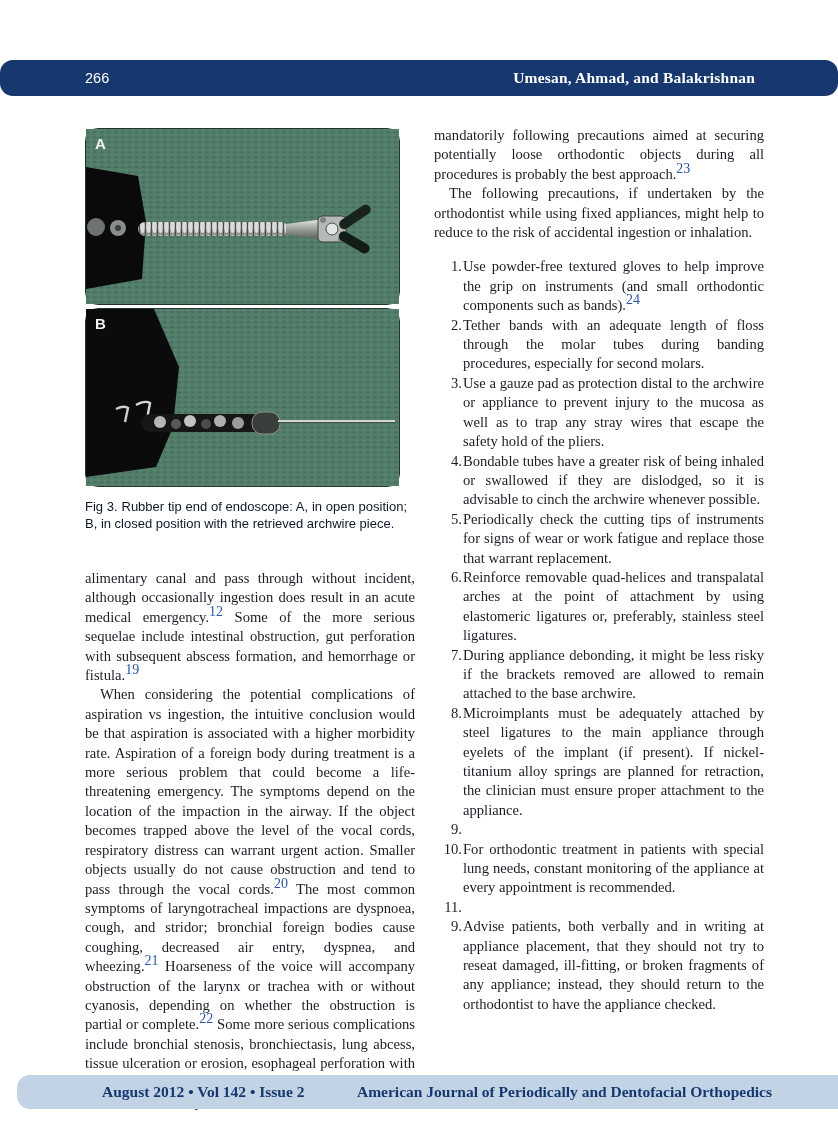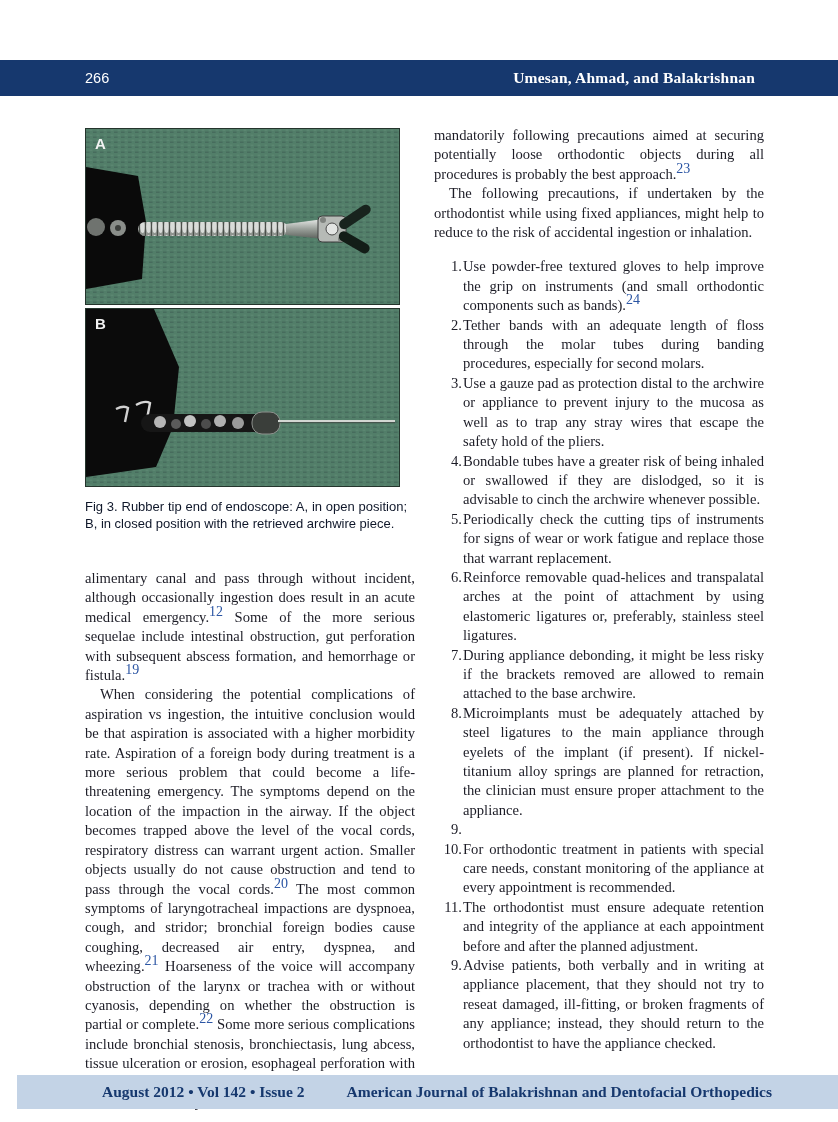--- a/index.html
+++ b/index.html
@@ -1,18 +1,18 @@
 <!DOCTYPE html>
 <html><head>
 <meta charset="utf-8">
 <style>
   html,body{margin:0;padding:0;}
   body{width:838px;height:1122px;background:#ffffff;position:relative;overflow:hidden;
        font-family:"Liberation Serif", serif;color:#1c1c26;}
-  .abs{position:absolute;}
+  .abs{position:absolute;border-radius:13px;}
 
   
   .runhead{top:60px;left:0;width:838px;height:36px;background:#16386e;color:#ffffff;
            display:flex;align-items:center;justify-content:space-between;
            padding:0 83px 0 85px;box-sizing:border-box;}
   .pagenum{font-family:"Liberation Sans", sans-serif;font-size:14.5px;}
   .authors{font-family:"Liberation Serif", serif;font-weight:bold;font-size:15.5px;letter-spacing:.2px;margin-left:24px;}
 
   
   .photo{left:85px;width:315px;border:1px solid #24342c;box-sizing:border-box;}
@@ -154,31 +154,30 @@
         <span class="pnum">8.</span>
         <span class="ptext">Microimplants must be adequately attached by steel ligatures to the main appliance through eyelets of the implant (if present). If nickel-titanium alloy springs are planned for retraction, the clinician must ensure proper attachment to the appliance.</span>
       </div>
 
       <div class="pitem">
         <span class="pnum">9.</span>
       </div>
 
       <div class="pitem">
         <span class="pnum">10.</span>
-        <span class="ptext">For orthodontic treatment in patients with special care needs, constant monitoring of the appliance at every appointment is recommended.</span>
+        <span class="ptext">For orthodontic treatment in patients with special lung needs, constant monitoring of the appliance at every appointment is recommended.</span>
       </div>
 
       <div class="pitem">
         <span class="pnum">11.</span>
-        <span class="ptext">The orthodontist must ensure adequate retention and integrity of the appliance at each appointment before and after the planned adjustment.</span>
       </div>
 
       <div class="pitem">
         <span class="pnum">9.</span>
         <span class="ptext">Advise patients, both verbally and in writing at appliance placement, that they should not try to reseat damaged, ill-fitting, or broken fragments of any appliance; instead, they should return to the orthodontist to have the appliance checked.</span>
       </div>
     </div>
 </div>
 
 <div class="abs footer">
   <span>August 2012 • Vol 142 • Issue 2</span>
-  <span>American Journal of Balakrishnan and Dentofacial Orthopedics</span>
+  <span>American Journal of Periodically and Dentofacial Orthopedics</span>
 </div>
 
 </body></html>

